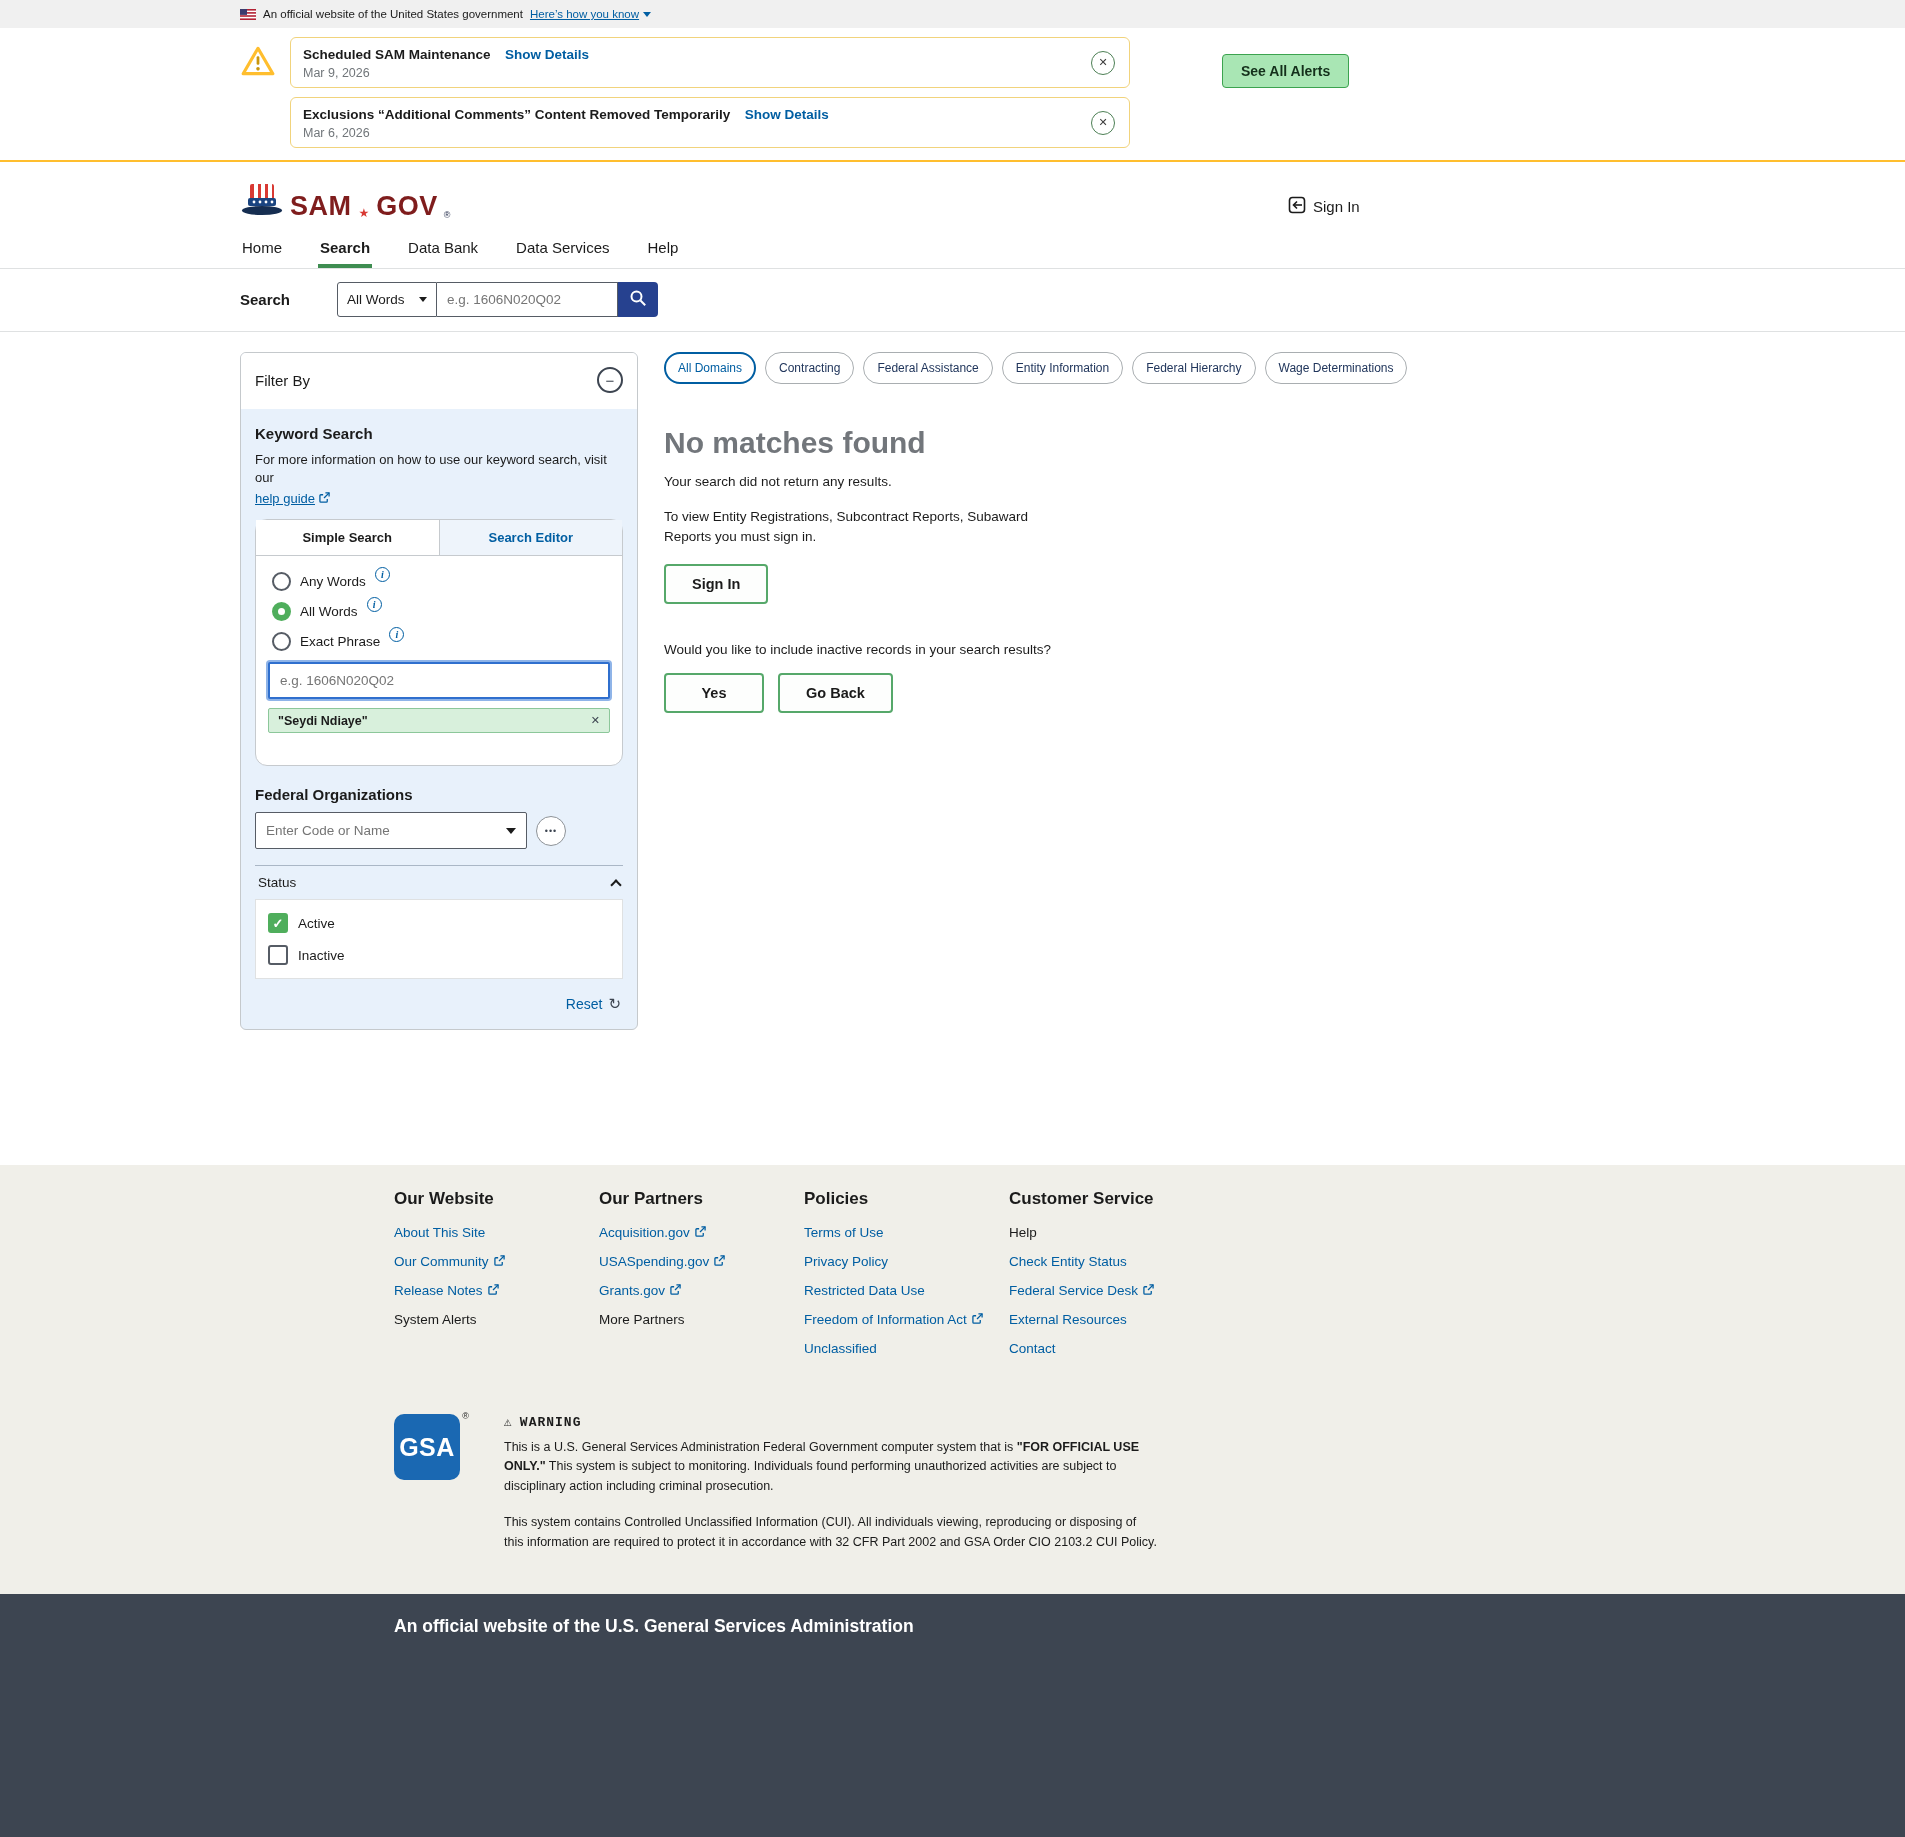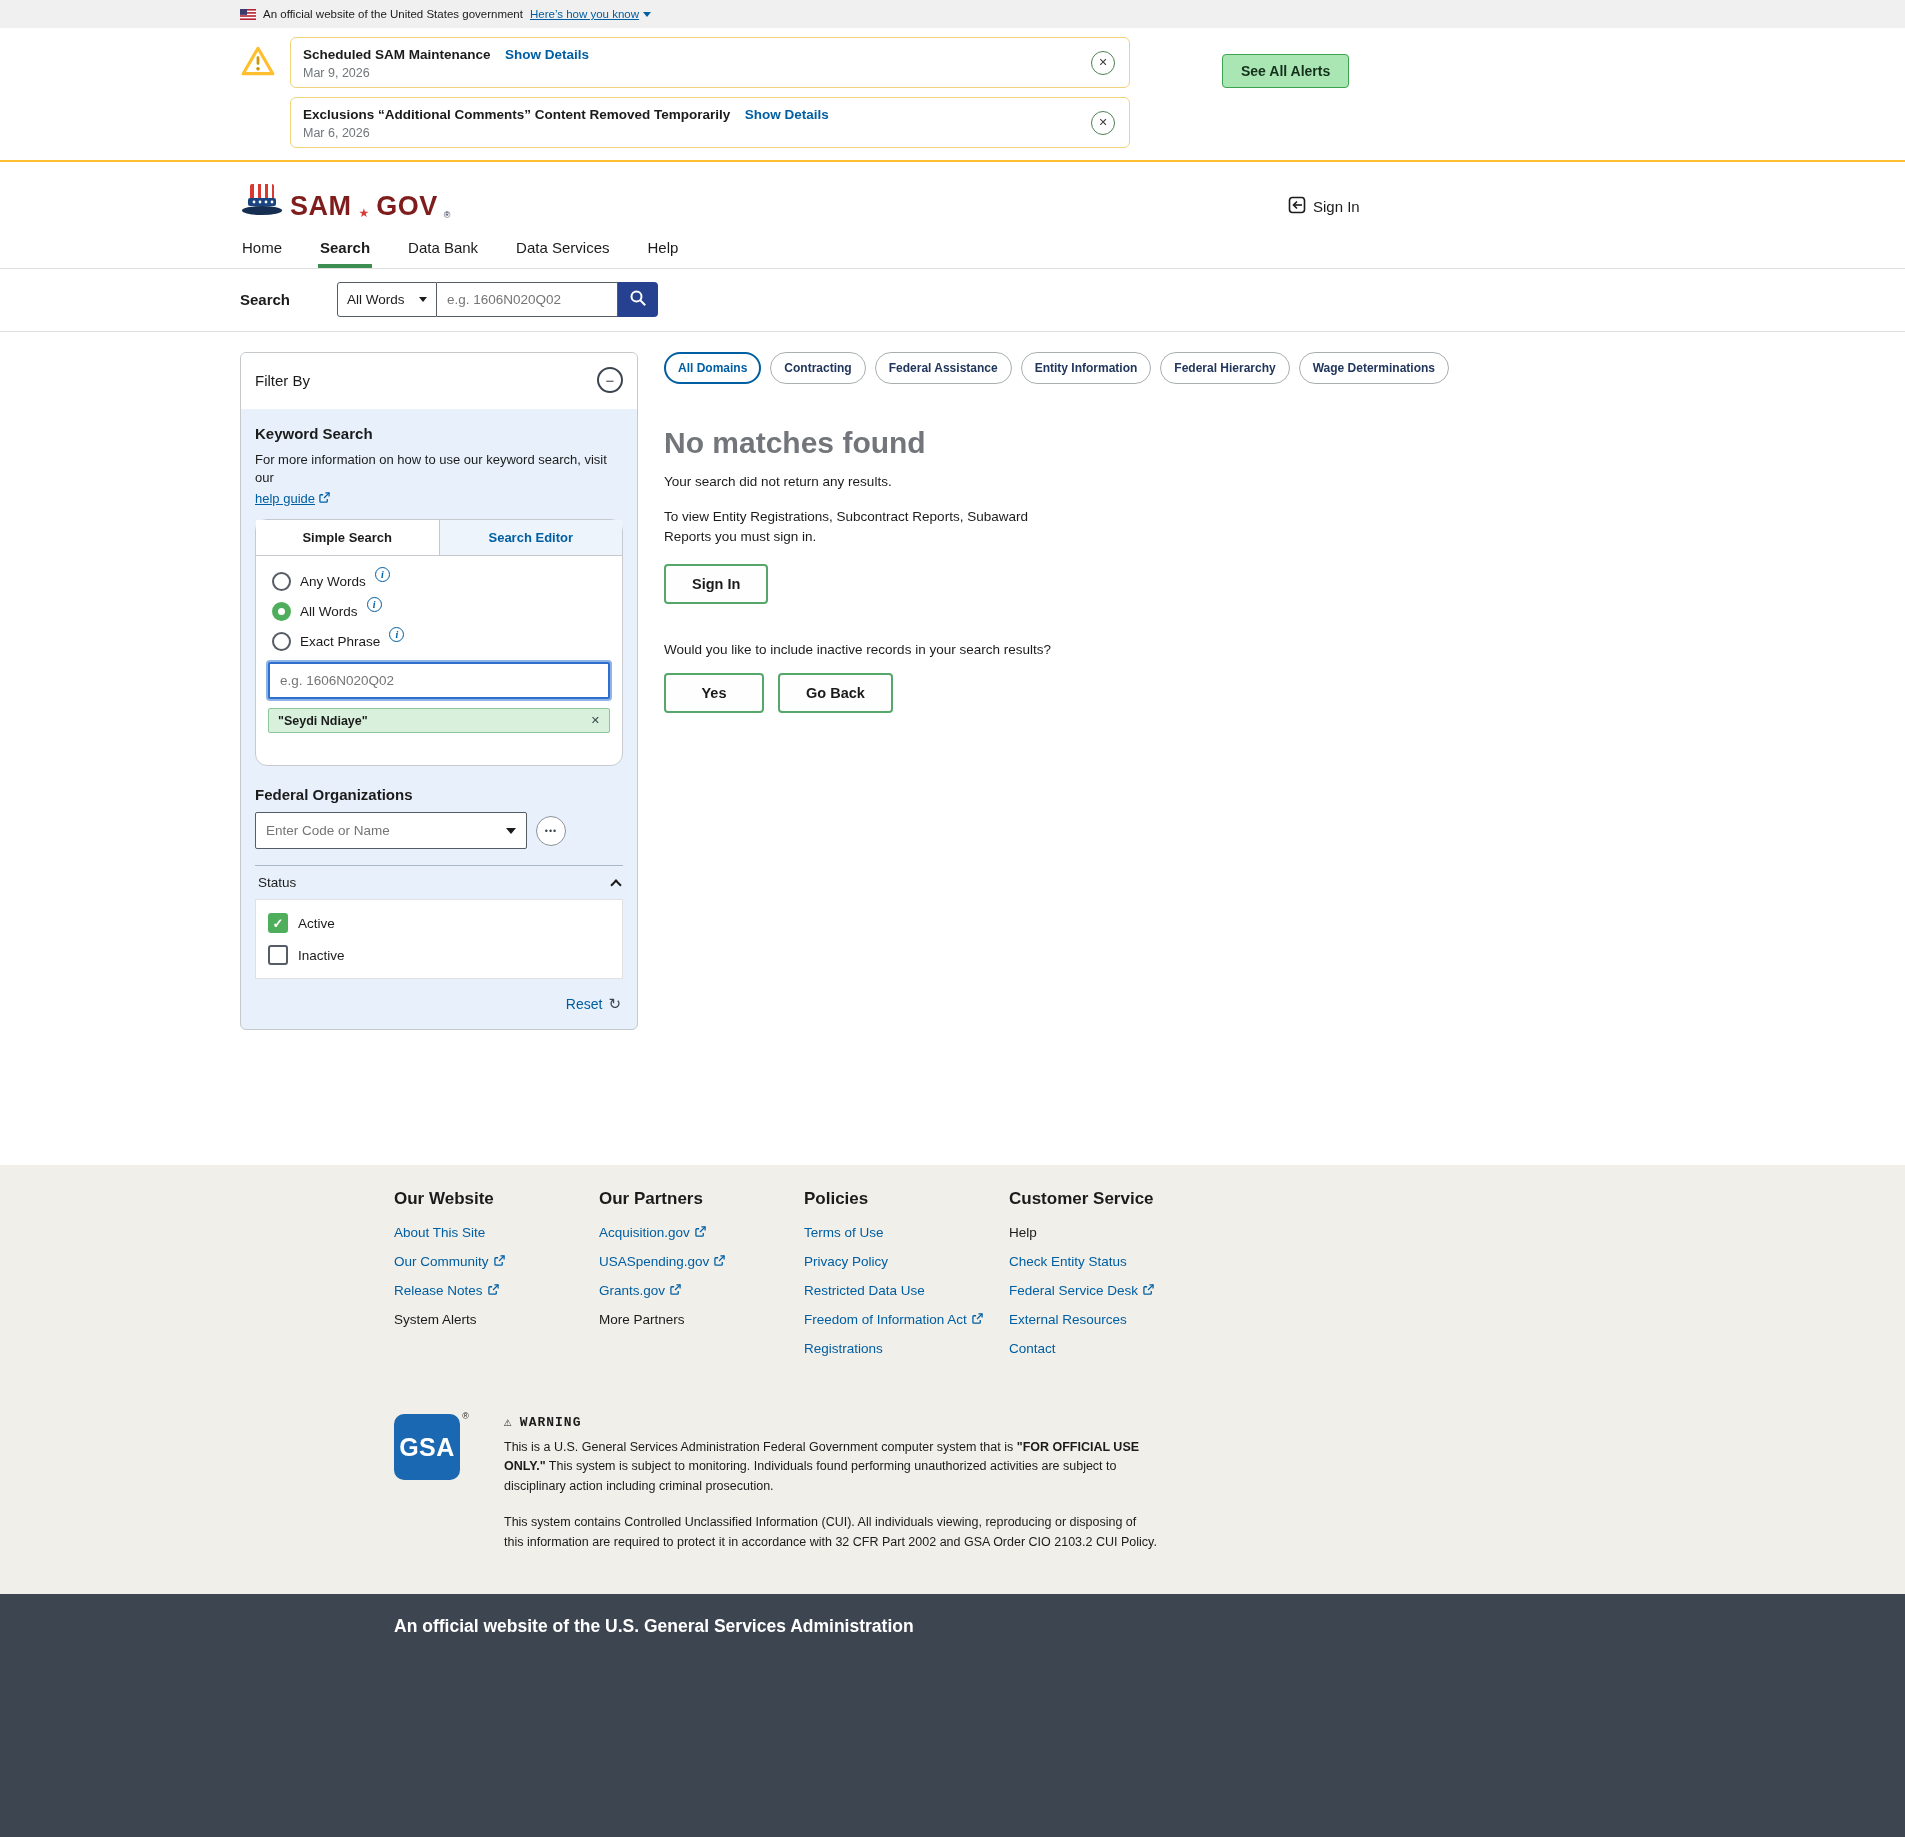--- a/index.html
+++ b/index.html
@@ -155,21 +155,21 @@
   .cb.checked { background: #4fae5c; border-color: #4fae5c; }
   .reset-row { display: flex; justify-content: flex-end; align-items: center; gap: 6px; margin-top: 16px; padding-right: 2px; }
   .reset-row a { font-size: 14px; }
   .reset-icon { font-size: 15px; color: #3d4551; }
 
   
   .results { width: 790px; }
   .domain-pills { display: flex; gap: 9px; white-space: nowrap; }
   .pill {
     border: 1px solid #a9aeb1; border-radius: 18px; padding: 8px 13px;
-    font-size: 12px; font-weight: bold; color: #21365c; background: #fff; cursor: pointer;
+    font-size: 12px; font-weight: normal; color: #21365c; background: #fff; cursor: pointer;
   }
   .pill.active { border: 2px solid #005ea2; color: #005ea2; padding: 7px 12px; }
   .no-matches { margin-top: 42px; font-size: 30px; font-weight: bold; color: #72767b; }
   .no-matches-sub { margin-top: 14px; font-size: 13.5px; }
   .signin-note { margin-top: 18px; font-size: 13.5px; max-width: 400px; line-height: 1.5; }
   .btn-outline-green {
     margin-top: 16px; padding: 10px 26px; background: #fdfefd; border: 2px solid #56a86a; border-radius: 4px;
     font-weight: bold; font-size: 14.5px; font-family: inherit; color: #1b1b1b; cursor: pointer;
   }
   .inactive-q { margin-top: 38px; font-size: 13.5px; }
@@ -488,21 +488,21 @@
         </a>
       <a class="footer-link">
           <span>Freedom of Information Act</span>
           <span><svg width="11" height="11" viewBox="0 0 12 12" fill="none" stroke="#005ea2" stroke-width="1.4">
               <path d="M9 7.5V10a1 1 0 0 1-1 1H2a1 1 0 0 1-1-1V4a1 1 0 0 1 1-1h2.5"></path>
               <path d="M7 1h4v4"></path>
               <line x1="11" y1="1" x2="5.5" y2="6.5"></line>
             </svg></span>
         </a>
       <a class="footer-link">
-          <span>Registrations</span>
+          <span>Unclassified</span>
         </a>
     </div>
 
     <div class="footer-col">
       <h4>Customer Service</h4>
       <a class="footer-link plain">
           <span>Help</span>
         </a>
       <a class="footer-link">
           <span>Check Entity Status</span>

